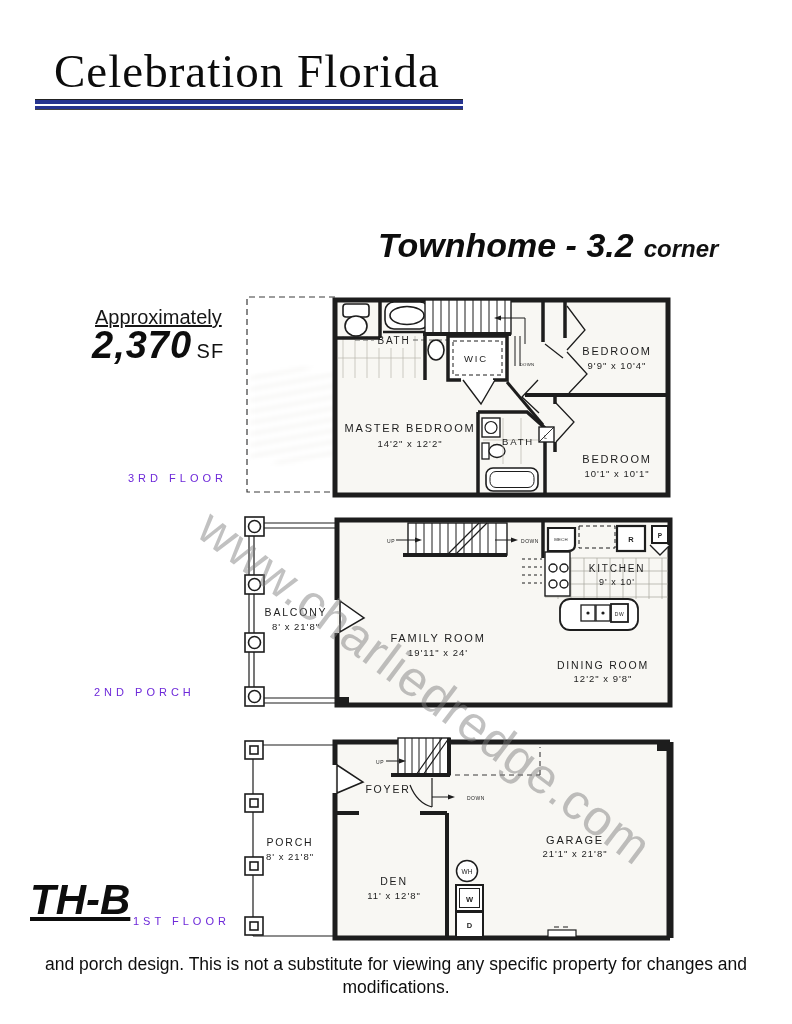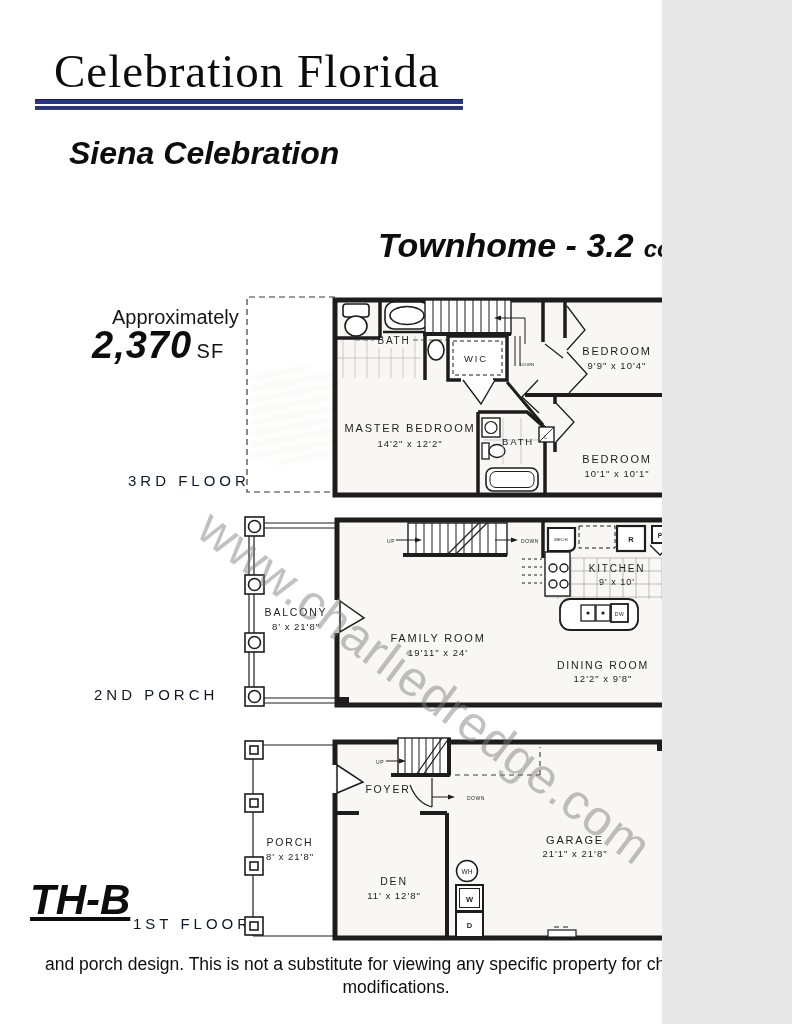--- a/index.html
+++ b/index.html
@@ -1,29 +1,29 @@
 <!DOCTYPE html>
 <html><head>
 <meta charset="utf-8">
 <style>
   html,body{margin:0;padding:0;background:#e8e8e8;}
-  #page{position:relative;width:662px;height:1024px;background:#ffffff;overflow:hidden;
+  #page{position:relative;width:792px;height:1024px;background:#ffffff;overflow:hidden;
         font-family:"Liberation Sans",sans-serif;color:#111;}
   .abs{position:absolute;}
   
   .brand{font-family:"Liberation Serif",serif;font-size:47px;color:#0c0c0c;letter-spacing:1px;white-space:nowrap;}
   .rule1{height:4px;background:#26348f;border-top:1px solid #222;}
   .rule2{height:3px;background:#26348f;border-bottom:1px solid #444;margin-top:2px;}
   .subtitle{font-size:32px;line-height:39px;font-weight:bold;font-style:italic;color:#0d0d0d;white-space:nowrap;}
   .plan-title{font-size:34px;font-weight:bold;font-style:italic;color:#0d0d0d;white-space:nowrap;}
   .plan-suffix{font-size:24px;font-weight:bold;font-style:italic;margin-left:10px;}
   .approx{font-size:20px;color:#161616;}
   .sqft{font-size:38px;font-weight:bold;font-style:italic;color:#0d0d0d;letter-spacing:1px;}
   .sqft-unit{font-size:20px;font-weight:normal;font-style:normal;letter-spacing:1px;}
-  .floorlabel{font-size:15px;letter-spacing:4px;color:#0f172a;white-space:nowrap;}
+  .floorlabel{font-size:11px;letter-spacing:4px;color:#6d28d9;white-space:nowrap;}
   .unitcode{font-size:42px;font-weight:bold;font-style:italic;color:#0d0d0d;text-decoration:underline;}
   .watermark{font-size:50px;color:#7e7e7e;opacity:.48;letter-spacing:1px;white-space:nowrap;
              transform:rotate(37deg);transform-origin:0 0;z-index:9;pointer-events:none;}
   .footer{width:792px;text-align:center;font-size:17.5px;line-height:23px;color:#0e0e0e;}
   .smudge{width:85px;height:95px;opacity:.35;filter:blur(2px);
           background:repeating-linear-gradient(170deg,#ffffff 0 9px,#d9d6cf 9px 11px);}
   svg text{font-family:"Liberation Sans",sans-serif;fill:#1d1d1d;}
   .room{font-size:11px;letter-spacing:1.8px;}
   .dims{font-size:9.5px;letter-spacing:1px;}
   .tiny{font-size:5px;letter-spacing:.5px;}
@@ -34,26 +34,25 @@
 <body>
 
 <div id="page">
 
   <div class="abs brand" style="left:54px;top:44px;">Celebration Florida</div>
   <div class="abs" style="left:35px;top:99px;width:428px;">
     <div class="rule1"></div>
     <div class="rule2"></div>
   </div>
   <div class="abs subtitle" style="left:69px;top:134px;">
-    <div>Siena Celebration</div>
   </div>
   <div class="abs" style="left:378px;top:226px;">
     <span class="plan-title">Townhome - 3.2</span><span class="plan-suffix">corner</span>
   </div>
-  <div class="abs approx" style="left:112px;top:306px;">Approximately</div>
+  <div class="abs approx" style="left:95px;top:306px;text-decoration:underline;">Approximately</div>
   <div class="abs" style="left:92px;top:324px;">
     <span class="sqft">2,370</span>
     <span class="sqft-unit">SF</span>
   </div>
 
   <div class="abs smudge" style="left:250px;top:368px;"></div>
 
   <div class="abs floorlabel" style="left:128px;top:472px;">3RD FLOOR</div>
   <div class="abs floorlabel" style="left:94px;top:686px;">2ND PORCH</div>
   <div class="abs floorlabel" style="left:133px;top:915px;">1ST FLOOR</div>

